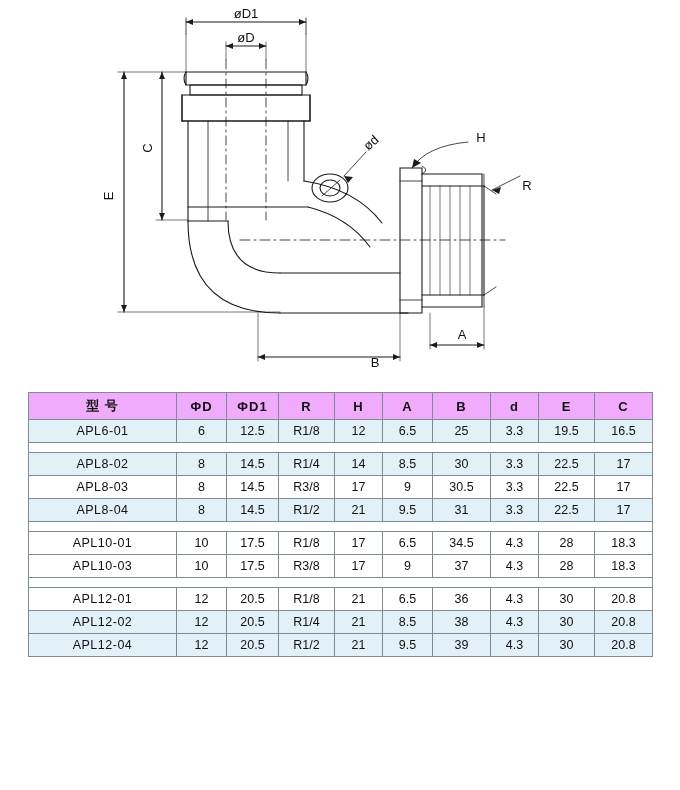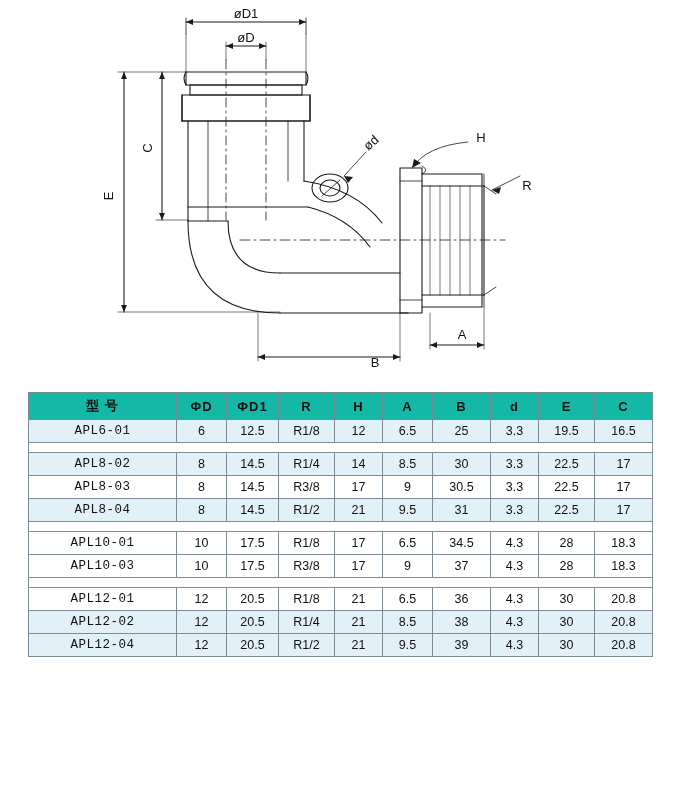--- a/index.html
+++ b/index.html
@@ -25,33 +25,33 @@
   }
   table.spec th,table.spec td{
     border:1px solid #7d8b93;
     text-align:center;
     height:22px;
     padding:0;
     font-weight:normal;
     color:#111;
   }
   table.spec thead th{
-    background:#14b8a6;
+    background:#f0abfc;
     font-weight:bold;
     font-size:13px;
     height:26px;
     letter-spacing:1px;
   }
   table.spec tbody tr.alt td{background:#e2f0f8;}
   table.spec tbody tr.plain td{background:#ffffff;}
   table.spec tbody tr.gap td{
     background:#ffffff;border-left:1px solid #7d8b93;border-right:1px solid #7d8b93;
     border-top:1px solid #7d8b93;border-bottom:1px solid #7d8b93;height:9px;
   }
-  td.model{letter-spacing:0.5px;font-family:Liberation Mono, monospace;}
+  td.model{letter-spacing:0.5px;}
   .lbl{font-size:13px;fill:#111;font-family:"Liberation Sans",sans-serif;}
 </style>
 </head>
 <body>
 
 <svg id="drawing" viewBox="0 0 680 385">
   <g fill="none" stroke="#1b1b1b" stroke-width="1.1" stroke-linecap="round">
 
     <path d="M186 72 h120 v13 h-120 z"></path>
     <path d="M186 72 q-4 6 0 13"></path>

